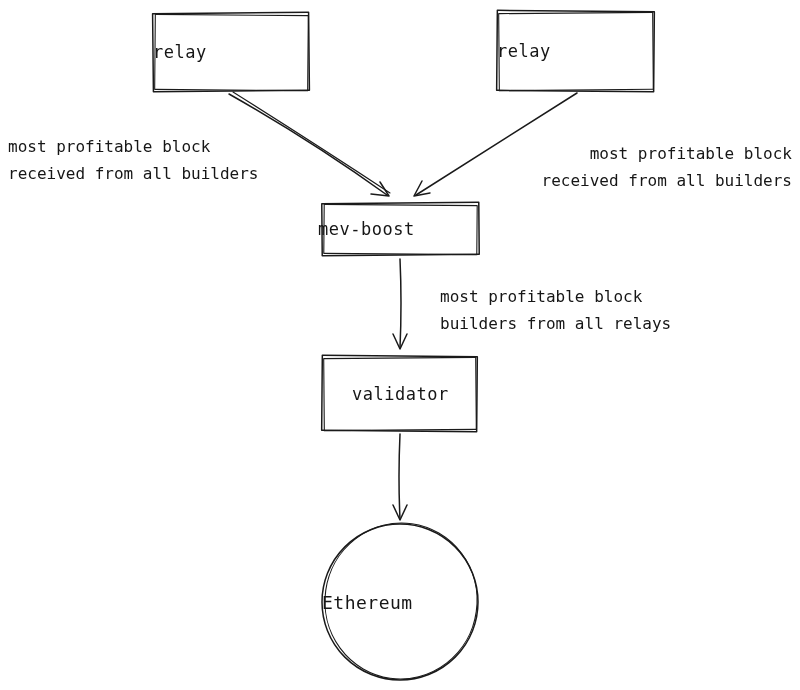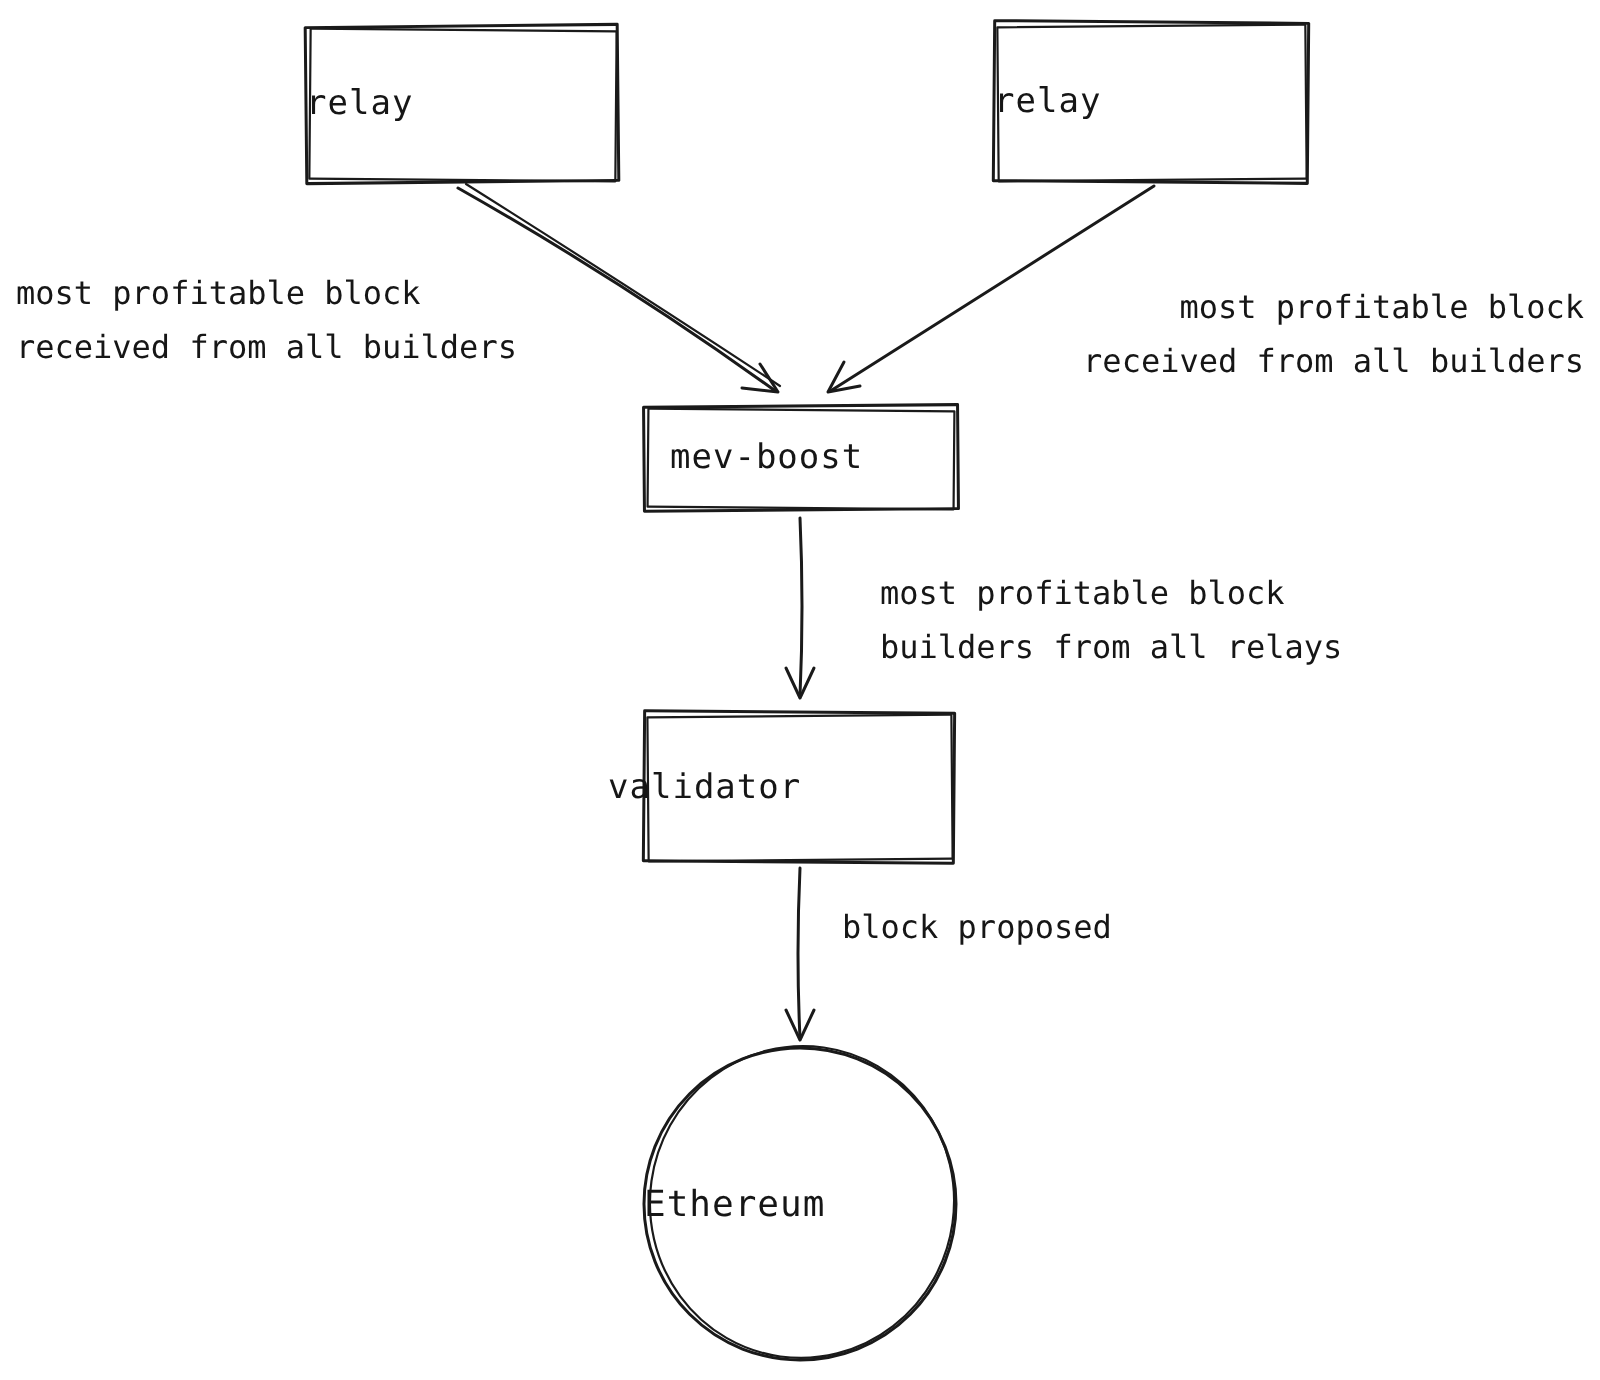--- a/index.html
+++ b/index.html
@@ -102,25 +102,25 @@
   </svg>
 
   <div class="node-label" style="left:153px; top:13px; width:156px; height:78px;">
     <span>relay</span>
   </div>
 
   <div class="node-label" style="left:497px; top:11px; width:157px; height:80px;">
     <span>relay</span>
   </div>
 
-  <div class="node-label" style="left:335px; top:203px; width:190px; height:52px;">
+  <div class="node-label" style="left:318px; top:203px; width:190px; height:52px;">
     <span>mev-boost</span>
   </div>
 
-  <div class="node-label" style="left:304px; top:356px; width:126px; height:75px;">
+  <div class="node-label" style="left:324px; top:356px; width:126px; height:75px;padding-left:28px;">
     <span>validator</span>
   </div>
 
   <div class="node-label big" style="left:322px; top:524px; width:156px; height:156px;">
     <span>Ethereum</span>
   </div>
 
   <div class="edge-label" style="left:8px; top:133px;">
     <div>most profitable block</div>
     <div>received from all builders</div>
@@ -130,16 +130,15 @@
     <div>most profitable block</div>
     <div>received from all builders</div>
   </div>
 
   <div class="edge-label" style="left:440px; top:283px;">
     <div>most profitable block</div>
     <div>builders from all relays</div>
   </div>
 
   <div class="edge-label" style="left:421px; top:450px;">
-    <div>block proposed</div>
   </div>
 
 </div>
 
 </body></html>

